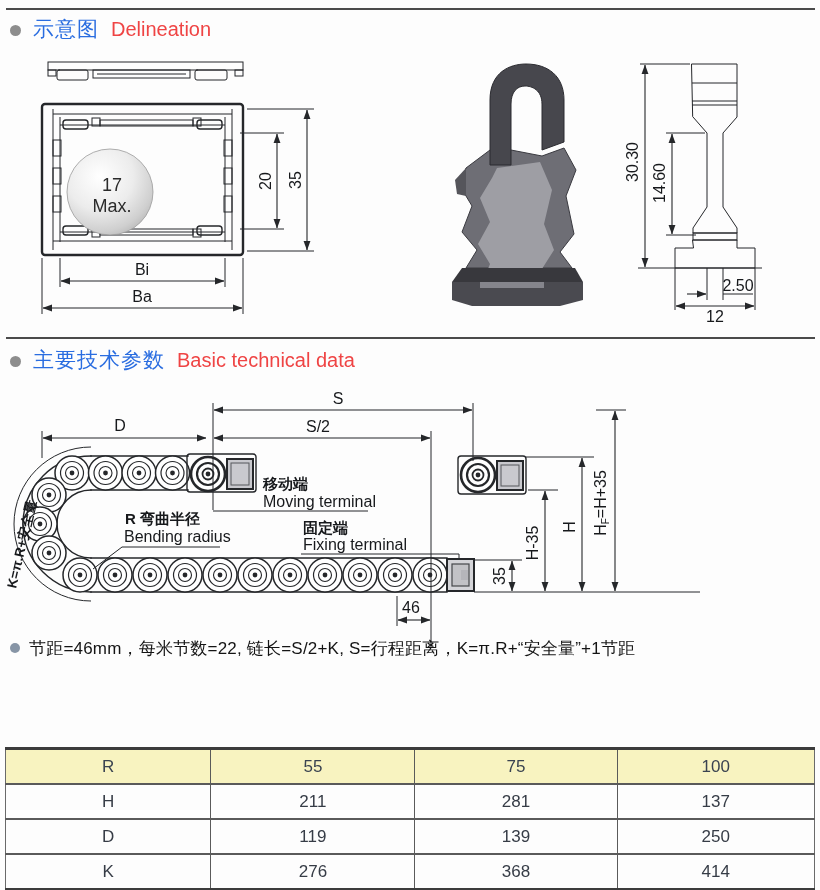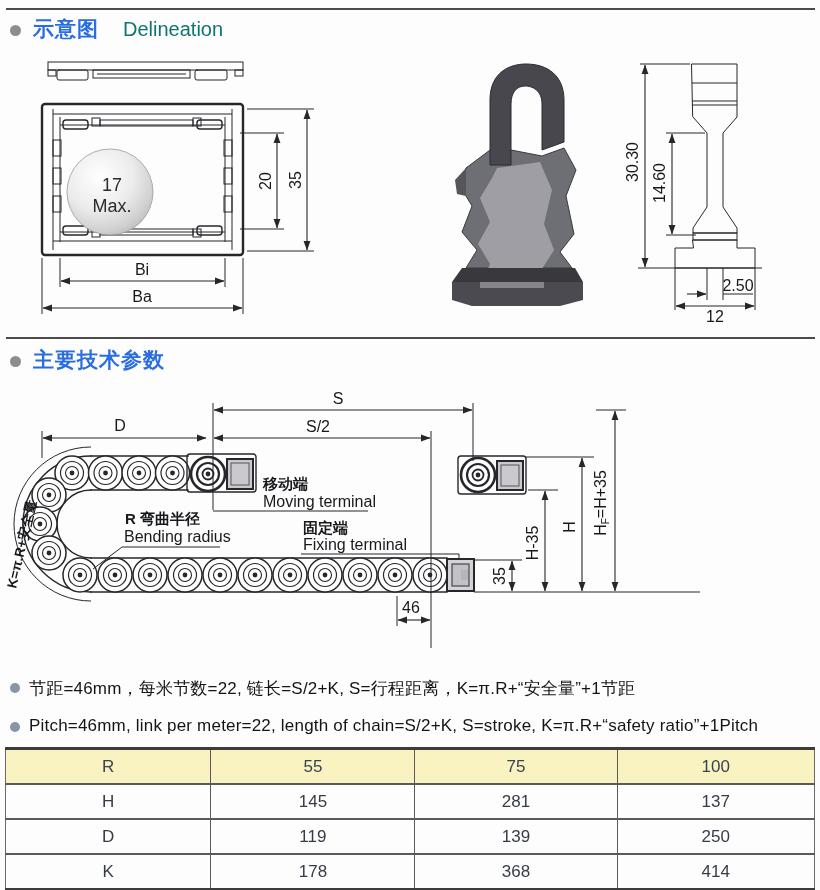--- a/index.html
+++ b/index.html
@@ -1,23 +1,23 @@
 <!DOCTYPE html>
 <html><head>
 <meta charset="utf-8">
 <style>
   html,body{margin:0;padding:0;background:#fff;}
   .page{position:relative;width:820px;height:890px;background:#fdfdfd;overflow:hidden;
         font-family:"Liberation Sans","DejaVu Sans",sans-serif;color:#1a1c1f;}
   .rule{position:absolute;left:6px;right:5px;height:0;border-top:2px solid #4b4b4b;}
   .hdr{position:absolute;display:flex;align-items:baseline;gap:12px;white-space:nowrap;}
   .hdr .dot{width:11px;height:11px;border-radius:50%;background:#8d8d8d;align-self:center;margin-top:2px;}
-  .hdr .zh{font-size:21px;font-weight:bold;color:#2a6de0;letter-spacing:1px;}
-  .hdr .en{font-size:20px;color:#0f766e;margin-left:12px;}
-  .note{position:absolute;left:10px;display:flex;gap:9px;align-items:flex-start;white-space:nowrap;margin-top:40px;}
+  .hdr .zh{font-size:21px;font-weight:normal;color:#2a6de0;letter-spacing:1px;}
+  .hdr .en{font-size:20px;color:#ef4444;}
+  .note{position:absolute;left:10px;display:flex;gap:9px;align-items:flex-start;white-space:nowrap;}
   .note .dot{width:10px;height:10px;border-radius:50%;background:#8795a6;margin-top:6px;flex:0 0 auto;}
   .note .txt{font-size:17px;color:#141414;letter-spacing:0.2px;}
   table.data{position:absolute;left:5px;top:747px;width:810px;border-collapse:collapse;table-layout:fixed;
              border-top:3px solid #3c3c3c;border-bottom:3px solid #3c3c3c;
              border-left:1px solid #6a6a6a;border-right:1px solid #6a6a6a;}
   table.data tr{border-bottom:2px solid #5a5a5a;}
   table.data tr:last-child{border-bottom:none;}
   table.data td{height:33px;text-align:center;vertical-align:middle;font-size:17px;color:#363c46;padding:0;}
   table.data td + td{border-left:1.5px solid #5a5a5a;}
   table.data tr.hl{background:#f8f3c0;}
@@ -357,59 +357,56 @@
     <span class="zh">示意图</span>
     <span class="en">Delineation</span>
   </div>
 
 
   <div class="rule" style="top:337px"></div>
 
   <div class="hdr" style="left:10px;top:346px">
     <span class="dot"></span>
     <span class="zh">主要技术参数</span>
+    <span class="en">Basic technical data</span>
   </div>
 
   <div class="note" style="top:637px">
     <span class="dot"></span>
     <span class="txt">节距=46mm，每米节数=22, 链长=S/2+K, S=行程距离，K=π.R+“安全量”+1节距</span>
-  </div>
-  <div class="note" style="top:676px">
-    <span class="dot"></span>
-    <span class="txt">Pitch=46mm, link per meter=22, length of chain=S/2+K, S=stroke, K=π.R+“safety ratio”+1Pitch</span>
   </div>
 
   <table class="data">
     <colgroup>
         <col style="width:25.4%">
         <col style="width:25.2%">
         <col style="width:25%">
         <col style="width:24.4%">
       </colgroup>
     <tbody>
       <tr class="hl">
         <td>R</td>
         <td>55</td>
         <td>75</td>
         <td>100</td>
       </tr>
       <tr>
         <td>H</td>
-        <td>145</td>
+        <td>211</td>
         <td>281</td>
         <td>137</td>
       </tr>
       <tr>
         <td>D</td>
         <td>119</td>
         <td>139</td>
         <td>250</td>
       </tr>
       <tr>
         <td>K</td>
-        <td>178</td>
+        <td>276</td>
         <td>368</td>
         <td>414</td>
       </tr>
     </tbody>
   </table>
 
 </div>
 
 </body></html>

